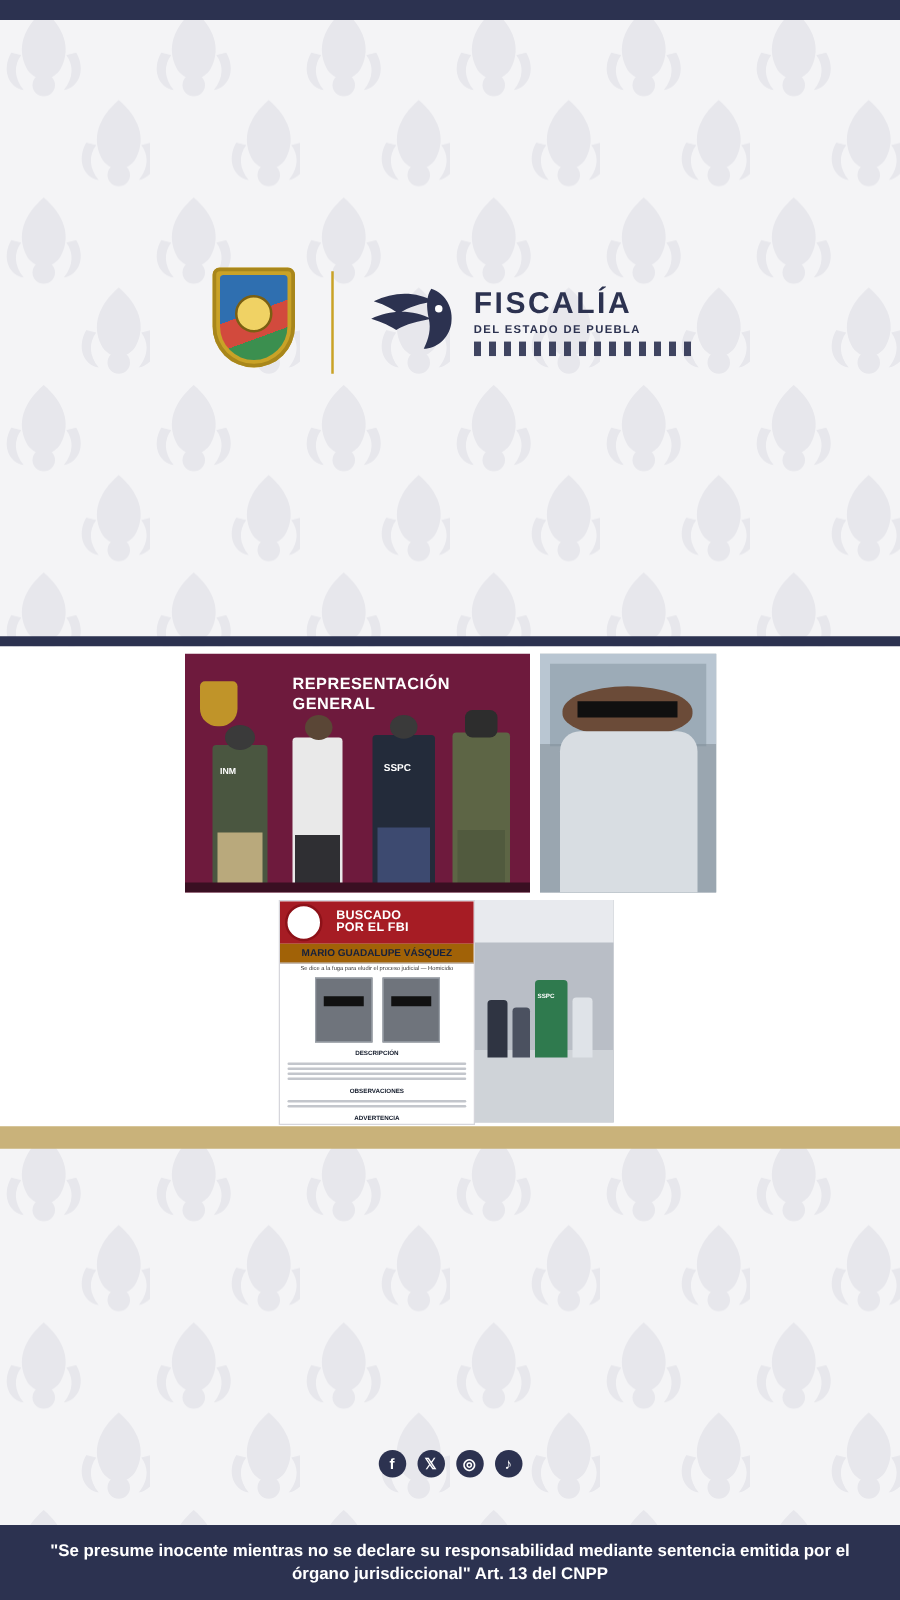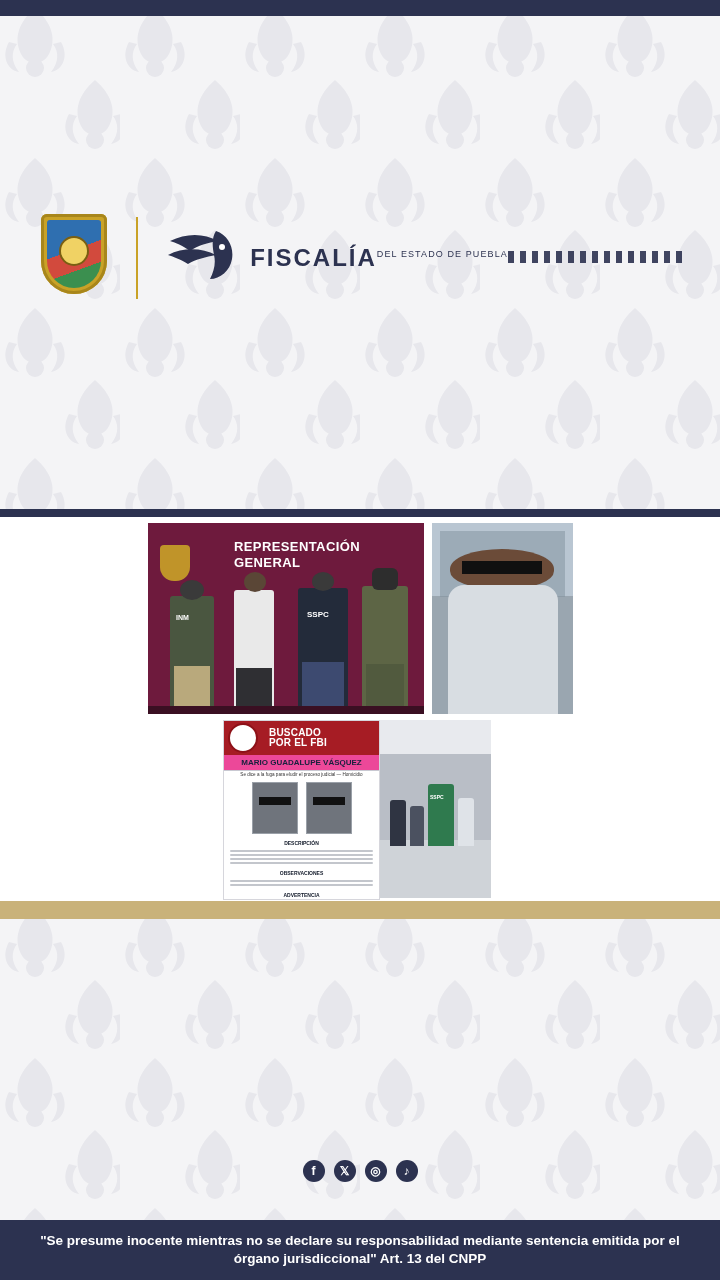--- a/index.html
+++ b/index.html
@@ -33,24 +33,24 @@
     background:linear-gradient(160deg,#2f6fb0 0%,#2f6fb0 45%,#d24a3d 45%,#d24a3d 70%,#3b8f4f 70%);
     border-radius:3px 3px 28px 28px;
   }
   .shield .sh-ring{
     position:absolute;left:50%;top:46%;transform:translate(-50%,-50%);
     width:26px;height:26px;border-radius:50%;background:#f0d264;border:2px solid #7a5f12;
   }
   .divider{width:2px;height:82px;background:#c9a227;margin:0 26px;}
   .fg-logo{display:flex;align-items:center;gap:12px;}
   .eagle{width:74px;height:74px;position:relative;}
-  .fg-text{display:flex;flex-direction:row;}
+  .fg-text{display:flex;flex-direction:column;}
   .fg-t1{font-size:24px;font-weight:bold;letter-spacing:2px;color:#2c3250;line-height:1.02;}
   .fg-t2{font-size:23px;font-weight:bold;letter-spacing:2px;color:#2c3250;line-height:1.02;}
-  .fg-t3{font-size:9px;font-weight:normal;letter-spacing:1.1px;color:#2c3250;margin-top:3px;}
+  .fg-t3{font-size:9px;font-weight:bold;letter-spacing:1.1px;color:#2c3250;margin-top:3px;}
   .fg-band{margin-top:5px;height:12px;width:174px;background:
     repeating-linear-gradient(90deg,#2c3250 0 6px,transparent 6px 12px);
     -webkit-mask:linear-gradient(#000,#000);
     opacity:.9;}
 
   
   .headline{
     position:absolute;top:380px;left:40px;width:640px;
     text-align:center;color:#2c3250;font-weight:bold;font-size:29px;line-height:1.3;
     letter-spacing:-0.2px;
@@ -68,21 +68,21 @@
   .p-poster{position:absolute;top:203px;left:223px;width:155px;height:178px;background:#ffffff;border:1px solid #d6d6dc;overflow:hidden;}
   .p-hall{position:absolute;top:203px;left:380px;width:111px;height:178px;background:#b9bec6;overflow:hidden;}
 
   .rep-text{position:absolute;top:16px;left:86px;color:#fff;font-weight:bold;font-size:13px;line-height:1.25;letter-spacing:.4px;}
   .wall-emblem{position:absolute;top:22px;left:12px;width:30px;height:36px;background:#c9a227;border-radius:4px 4px 14px 14px;opacity:.9;}
   .fig{position:absolute;bottom:6px;border-radius:3px 3px 0 0;}
 
   .poster-head{height:34px;background:#a61c24;color:#fff;display:flex;align-items:center;gap:11px;padding:3px 4px;box-sizing:border-box;}
   .poster-seal{width:26px;height:26px;border-radius:50%;background:#ffffff;border:2px solid #8d1118;flex:none;}
   .poster-head-t{font-size:10px;font-weight:bold;line-height:1.05;letter-spacing:.2px;}
-  .poster-name{background:#ec4899;color:#16213d;font-size:8px;font-weight:bold;text-align:center;padding:3px 16px;border-bottom:1px solid #c9c9d2;}
+  .poster-name{background:#a16207;color:#16213d;font-size:8px;font-weight:bold;text-align:center;padding:3px 16px;border-bottom:1px solid #c9c9d2;}
   .poster-sub{font-size:4.6px;color:#333;text-align:center;padding:1px 2px;}
   .poster-photos{display:flex;justify-content:center;gap:8px;padding:4px 0;}
   .poster-photos div{width:44px;height:50px;background:#6f747c;border:1px solid #9aa0a8;position:relative;}
   .poster-photos div::after{content:"";position:absolute;left:6px;right:6px;top:14px;height:8px;background:#111;}
   .poster-sec{font-size:5px;color:#101828;text-align:center;font-weight:bold;margin-top:2px;}
   .poster-lines{padding:2px 6px;}
   .poster-lines i{display:block;height:2px;background:#c3c6cc;margin:2px 0;border-radius:1px;}
 
   .hall-floor{position:absolute;left:0;right:0;bottom:0;height:58px;background:#cfd3d8;}
   .hall-ceil{position:absolute;left:0;right:0;top:0;height:34px;background:#e8eaee;}

